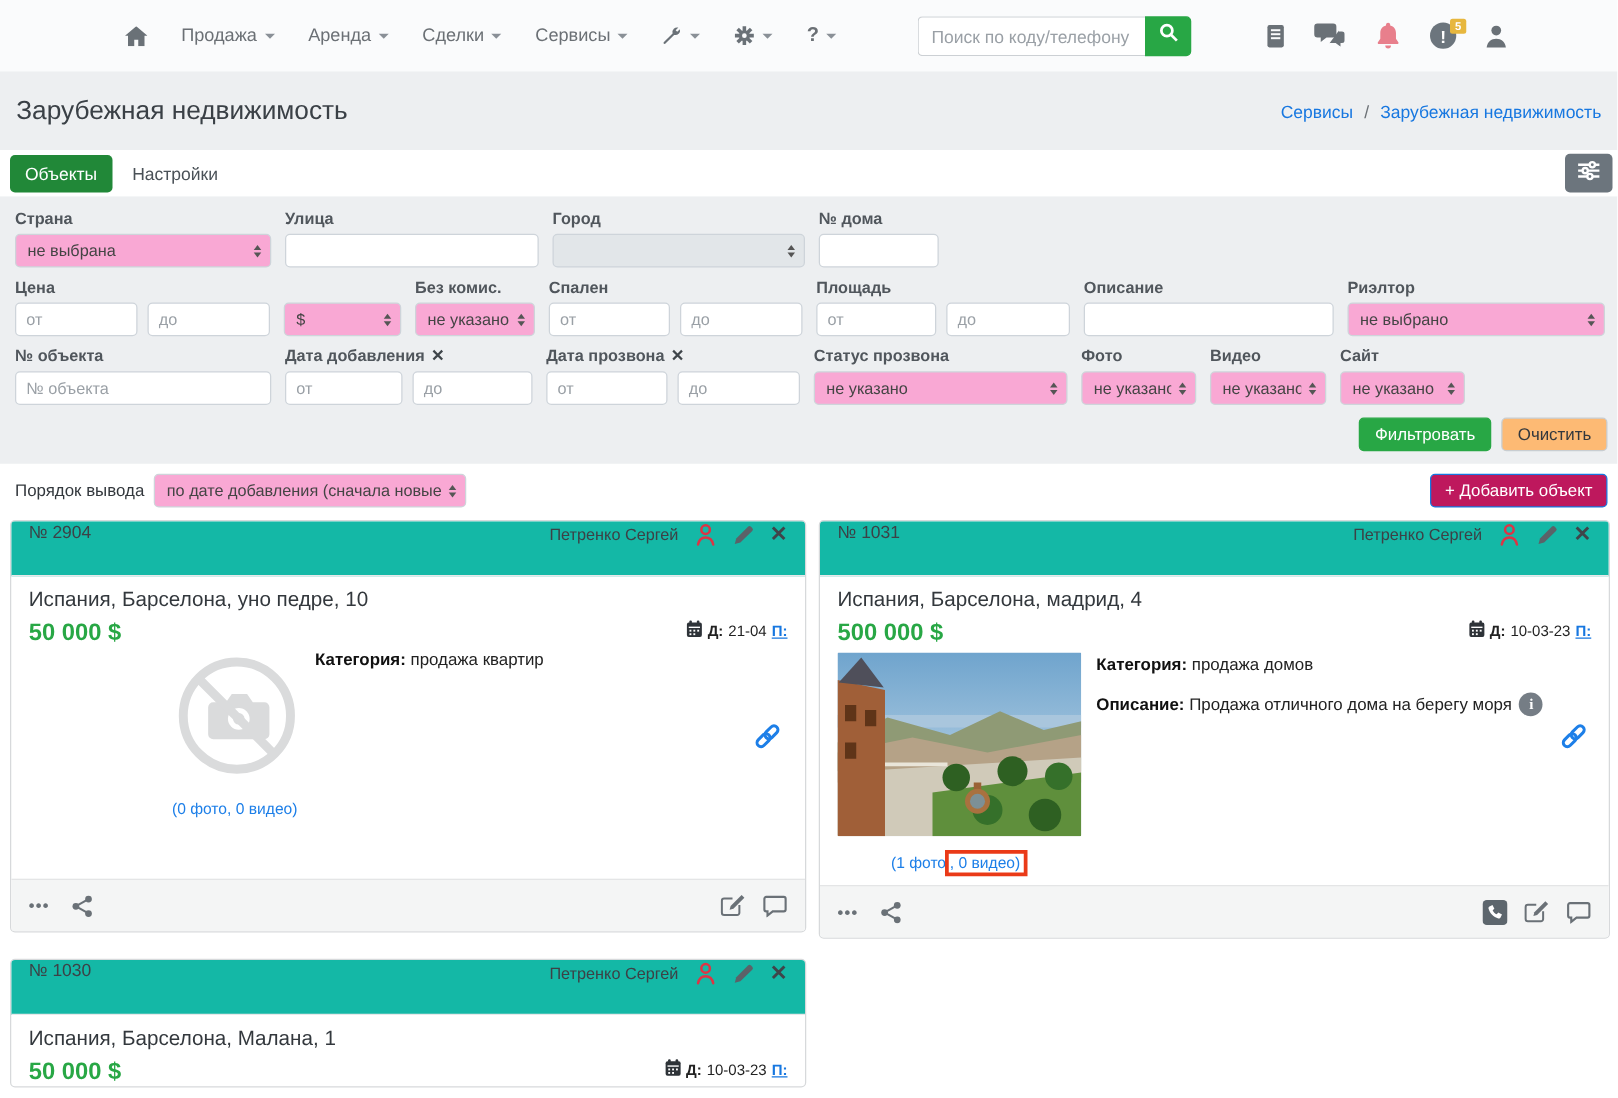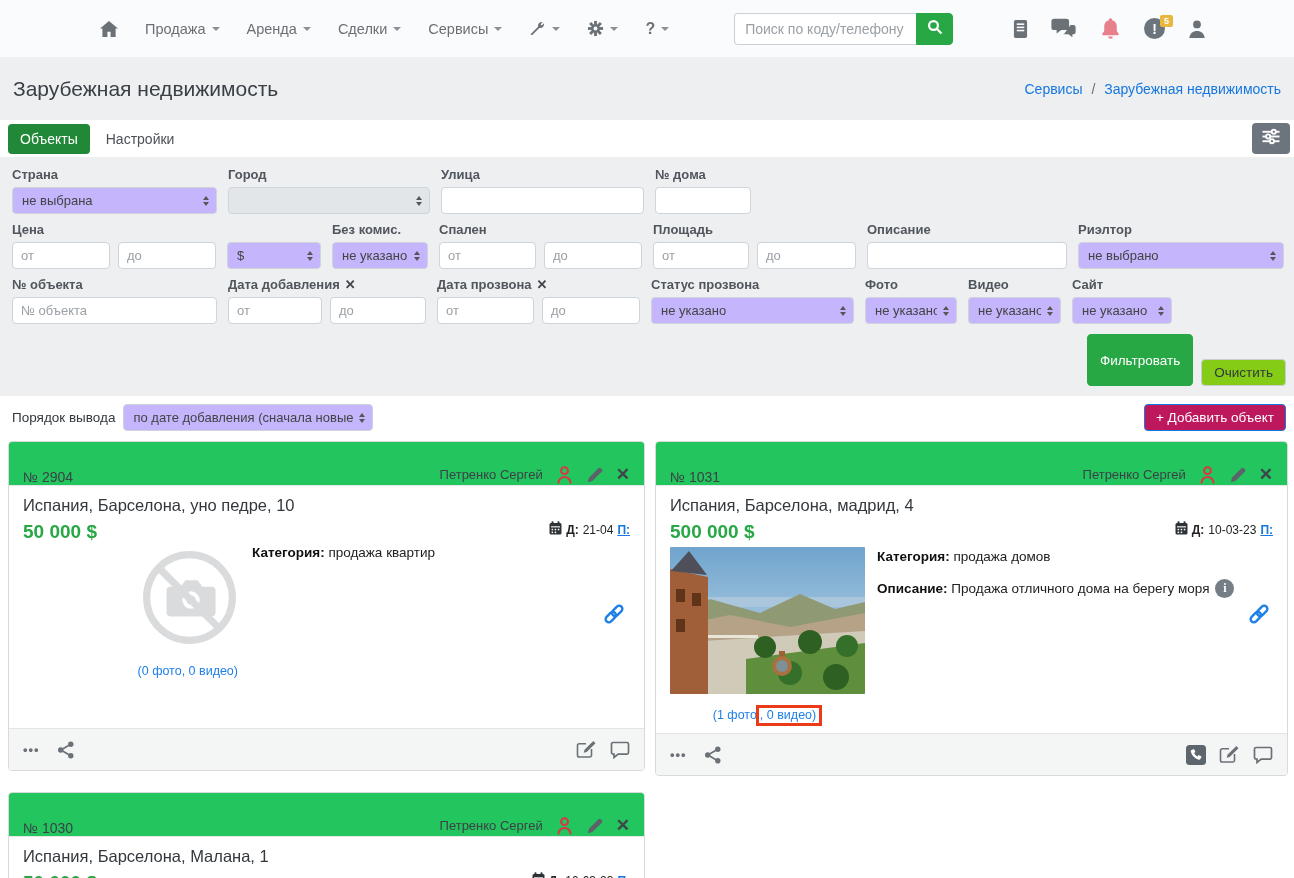--- a/index.html
+++ b/index.html
@@ -52,49 +52,49 @@
   .frow { display:flex; gap:11px; margin-bottom:8px; }
   .fg { display:flex; flex-direction:column; }
   .flabel { font-size:13px; font-weight:bold; color:#50565c; height:15px;
     margin-bottom:5px; white-space:nowrap; display:flex; align-items:center; gap:5px; }
   .clear-x { color:#3f454a; font-weight:bold; font-size:13px; cursor:pointer; }
   .pair { display:flex; gap:8px; }
   .inp { height:27px; border:1px solid #ced4da; border-radius:4px; background:#fff;
     padding:0 8px; font-size:13px; color:#444; width:100%;
     font-family:"Liberation Sans", sans-serif; }
   .inp::placeholder { color:#9aa0a6; }
-  .sel { height:27px; border:1px solid #ced4da; border-radius:4px; background:#c4b5fd;
+  .sel { height:27px; border:1px solid #ced4da; border-radius:4px; background:#f9a8d4;
     display:flex; align-items:center; padding:0 7px 0 9px; font-size:13px; color:#444;
     cursor:pointer; overflow:hidden; }
   .sel.disabled { background:#e2e6e9; }
   .selval { flex:1; white-space:nowrap; overflow:hidden; }
   .updown { display:flex; flex-direction:column; gap:2px; margin-left:6px; flex:none; }
   .updown i { width:0; height:0; border-left:3.5px solid transparent; border-right:3.5px solid transparent; }
   .updown .up { border-bottom:4px solid #555; }
   .updown .dn { border-top:4px solid #555; }
   .fbuttons { display:flex; justify-content:flex-end; gap:8px; margin-top:10px; padding-right:0; }
   .btn-green { background:#28a745; color:#fff; border:1px solid #28a745; border-radius:4px;
     font-size:13.5px; padding:5px 12px; cursor:pointer; font-family:"Liberation Sans", sans-serif; }
-  .btn-light { background:#84cc16; color:#33383d; border:1px solid #c8cdd1; border-radius:4px;
-    font-size:13.5px; padding:5px 12px; cursor:pointer; font-family:"Liberation Sans", sans-serif;margin-top:25px; }
+  .btn-light { background:#fdba74; color:#33383d; border:1px solid #c8cdd1; border-radius:4px;
+    font-size:13.5px; padding:5px 12px; cursor:pointer; font-family:"Liberation Sans", sans-serif; }
 
   
   .sort-row { display:flex; align-items:center; margin:8px 8px 10px 12px; }
   .sort-label { font-size:13.5px; color:#33383d; margin-right:8px; }
   .sort-sel { width:250px; }
   .btn-blue { margin-left:auto; background:#be185d; color:#fff; border:1px solid #1777e0;
     border-radius:4px; font-size:13.5px; padding:5px 11px; cursor:pointer; align-self:flex-start;
     font-family:"Liberation Sans", sans-serif; }
 
   
   .cards { display:grid; grid-template-columns:637px 633px; column-gap:10px; row-gap:16px;
     padding:0 6px 0 8px; align-items:start; }
   .card { border:1px solid #d7d9db; border-radius:4px; background:#fff; overflow:hidden; }
-  .card-header { background:#22c55e; border-bottom:1px solid #e7e8e9; height:44px;
-    display:flex; align-items:flex-end; padding:0 14px; }
+  .card-header { background:#14b8a6; border-bottom:1px solid #e7e8e9; height:44px;
+    display:flex; align-items:flex-start; padding:0 14px; }
   .card-number { font-size:14px; color:#3c4146; }
   .card-head-right { margin-left:auto; display:flex; align-items:center; gap:12px; }
   .agent-name { font-size:13px; color:#3c4146; }
   .x-close { font-size:17px; font-weight:bold; color:#3f454a; cursor:pointer; line-height:1; }
   .card-body { padding:10px 14px 0; }
   .card-address { font-size:16.5px; color:#33383d; margin-bottom:6px; }
   .price-row { display:flex; align-items:flex-start; }
   .price { font-size:19px; font-weight:bold; color:#28a745; }
   .meta { margin-left:auto; display:flex; align-items:center; gap:4px; font-size:12px; color:#222; }
   .meta b { font-weight:bold; }
@@ -259,33 +259,33 @@
     <div class="fg" style="width:205px">
       <div class="flabel">Страна</div>
       <div class="sel">
           <span class="selval">не выбрана</span>
           <span class="updown">
             <i class="up"></i>
             <i class="dn"></i>
           </span>
         </div>
     </div>
+    <div class="fg" style="width:203px">
+      <div class="flabel">Улица</div>
+      <input class="inp" style="">
+    </div>
     <div class="fg" style="width:202px">
       <div class="flabel">Город</div>
       <div class="sel disabled">
           <span class="selval"></span>
           <span class="updown">
             <i class="up"></i>
             <i class="dn"></i>
           </span>
         </div>
-    </div>
-    <div class="fg" style="width:203px">
-      <div class="flabel">Улица</div>
-      <input class="inp" style="">
     </div>
     <div class="fg" style="width:96px">
       <div class="flabel">№ дома</div>
       <input class="inp" style="">
     </div>
   </div>
 
   <div class="frow">
     <div class="fg" style="width:204px">
       <div class="flabel">Цена</div>

